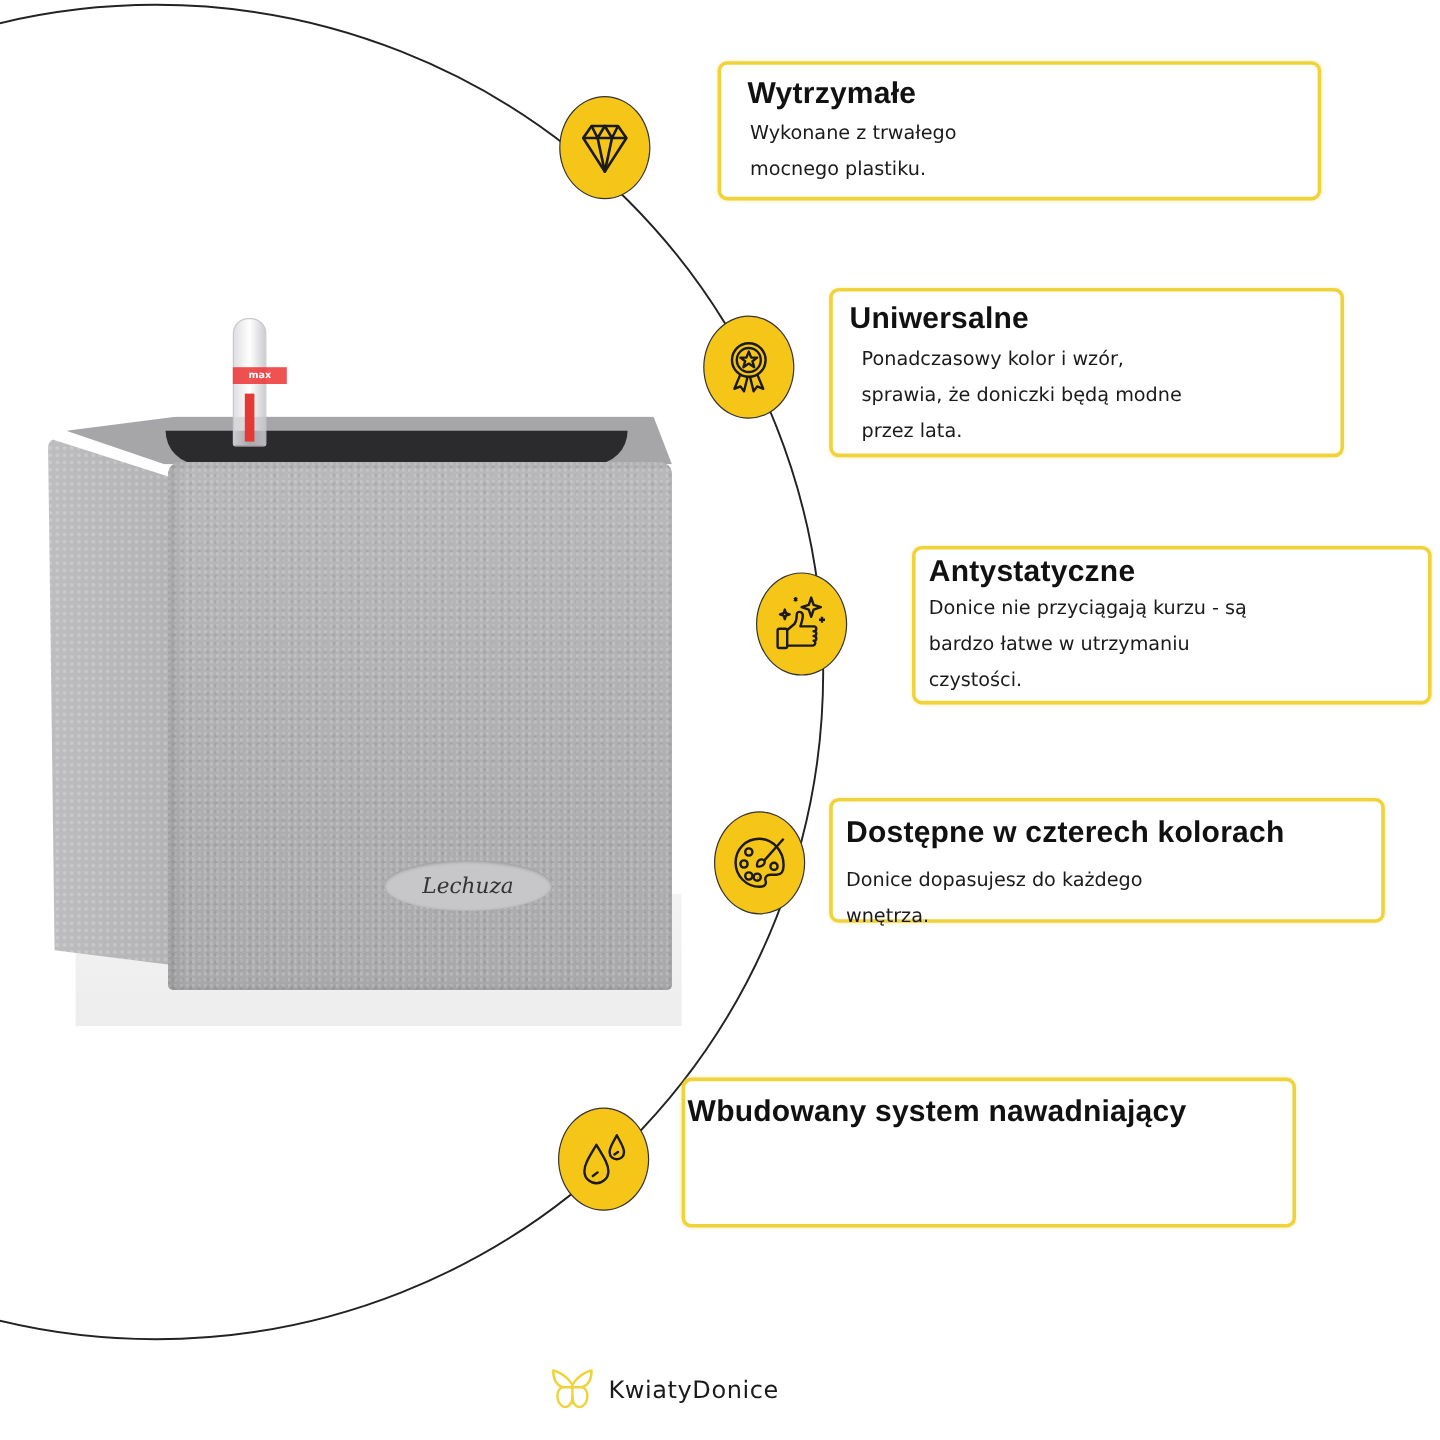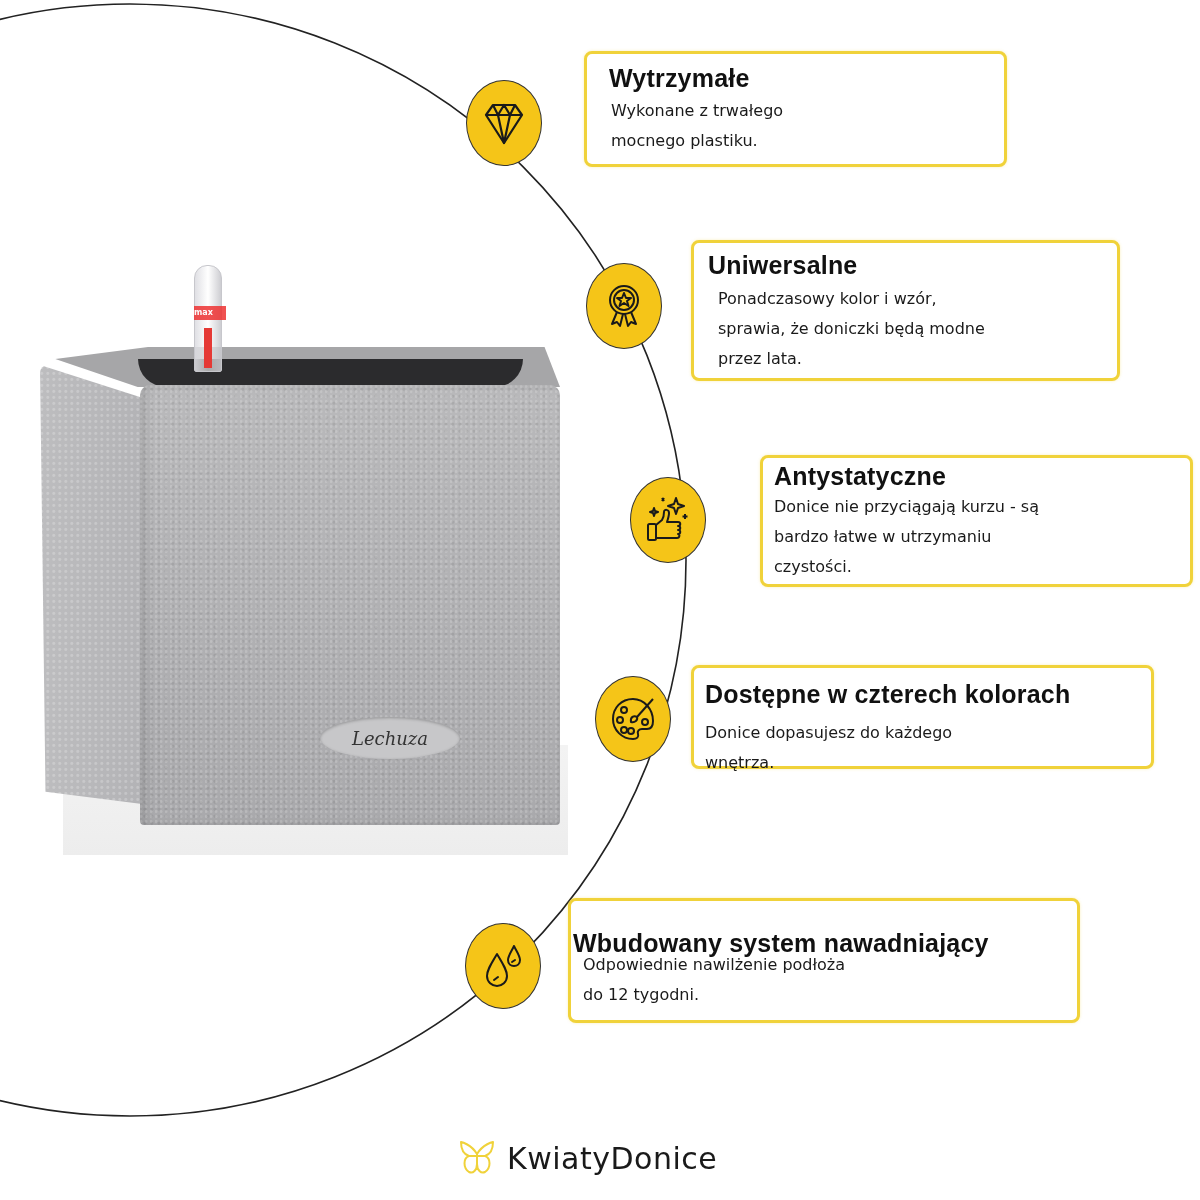--- a/index.html
+++ b/index.html
@@ -29,41 +29,41 @@
     background:#a6a6a8; clip-path: polygon(2% 30%, 20% 0, 97% 0, 100% 100%, 18% 100%); }
   .pot-inner { position:absolute; left:75px; top:104px; width:385px; height:28px;
     background:#2b2b2d; border-radius:0 0 30px 30px; }
   .logo-plate { position:absolute; left:257px; top:462px; width:140px; height:42px;
     border-radius:50%; background:#c7c7c9; box-shadow: inset 0 1px 3px rgba(0,0,0,.25);
     display:flex; align-items:center; justify-content:center;
     font-family:"DejaVu Serif", serif; font-style:italic; font-size:18px; color:#333;text-align:center; }
   .indicator { position:absolute; left:131px; top:10px; width:26px; height:105px;
     border-radius:13px 13px 2px 2px; background:linear-gradient(90deg,rgba(220,220,225,.9),rgba(255,255,255,.6),rgba(200,200,205,.9));
     border:1px solid #c7c7cc; }
-  .indicator .band { position:absolute; left:-1px; top:40px; width:32px; height:14px; background:#e33; opacity:.85;
-    font-size:8px; color:#fff; line-height:14px; font-weight:bold; }
+  .indicator .band { position:absolute; left:-1px; top:40px; width:45px; height:14px; background:#e33; opacity:.85;
+    font-size:8px; color:#fff; text-align:center; line-height:14px; font-weight:bold; }
   .indicator .float { position:absolute; left:9px; top:62px; width:8px; height:40px; background:#e53935; }
 
   
   .icon-circle { position:absolute; width:76px; height:86px; border-radius:50%;
     background:#f5c518; border:1.5px solid #333; box-sizing:border-box;
     display:flex; align-items:center; justify-content:center; }
   .icon-circle svg { width:52px; height:52px; }
 
   
   .card { position:absolute; background:#fff; border:3px solid #f0d23a; border-radius:8px;
     box-sizing:border-box; box-shadow:0 0 3px rgba(240,210,58,.35); }
   .card-title { position:absolute; font-family:"Liberation Sans", sans-serif; font-weight:bold;
     font-size:25px; color:#111; white-space:nowrap; letter-spacing:.2px; }
   .card-body { position:absolute; font-family:"DejaVu Sans", sans-serif; font-size:16px; line-height:30px;
     color:#1a1a1a; white-space:pre-line; }
 
   
   .brand { position:absolute; left:457px; top:1140px; display:flex; align-items:center; gap:10px; }
-  .brand-text { font-family:"DejaVu Sans", sans-serif; font-size:30px; color:#1a1a1a; letter-spacing:.5px; }
+  .brand-text { font-family:"DejaVu Sans", sans-serif; font-size:20px; color:#1a1a1a; letter-spacing:.5px; }
 </style>
 </head>
 <body>
 
 <svg id="arc" viewBox="0 0 1200 1200">
   <circle cx="130" cy="560" r="556" fill="none" stroke="#222" stroke-width="1.6"></circle>
 </svg>
 
 <div class="photo">
   <div class="photo-floor"></div>
@@ -81,21 +81,21 @@
 </div>
 
 <div class="icon-circle" style="left:466px;top:80px;">
   <svg viewBox="0 0 52 52" fill="none" stroke="#1a1a1a" stroke-width="2.2" stroke-linejoin="round">
     <path d="M8 18 L15 8 H37 L44 18 L26 46 Z"></path>
     <path d="M8 18 H44"></path>
     <path d="M15 8 L20 18 L26 8 L32 18 L37 8"></path>
     <path d="M20 18 L26 46 L32 18"></path>
   </svg>
 </div>
-<div class="card" style="left:584px;top:51px;width:423px;height:116px;">
+<div class="card" style="left:598px;top:51px;width:503px;height:116px;">
   <div class="card-title" style="left:22px;top:10px;">Wytrzymałe</div>
   <div class="card-body" style="left:24px;top:42px;">Wykonane z trwałego
 mocnego plastiku.</div>
 </div>
 
 <div class="icon-circle" style="left:586px;top:263px;">
   <svg viewBox="0 0 52 52" fill="none" stroke="#1a1a1a" stroke-width="2" stroke-linejoin="round">
     <circle cx="26" cy="20" r="14"></circle>
     <circle cx="26" cy="20" r="10"></circle>
     <path d="M26 13 L28 18 H33 L29 21 L30.5 26 L26 23 L21.5 26 L23 21 L19 18 H24 Z"></path>
@@ -148,23 +148,21 @@
 
 <div class="icon-circle" style="left:465px;top:923px;">
   <svg viewBox="0 0 52 52" fill="none" stroke="#1a1a1a" stroke-width="2" stroke-linejoin="round" stroke-linecap="round">
     <path d="M20 14 C14 24 10 30 10 36 C10 42 15 46 20 46 C25 46 30 42 30 36 C30 30 26 24 20 14 Z"></path>
     <path d="M17 40 L21 37"></path>
     <path d="M37 6 C34 12 31 16 31 20 C31 24 34 26 37 26 C40 26 43 24 43 20 C43 16 40 12 37 6 Z"></path>
     <path d="M35 22 L38 20"></path>
   </svg>
 </div>
 <div class="card" style="left:568px;top:898px;width:512px;height:125px;">
-  <div class="card-title" style="left:2px;top:28px;text-align:right;">Wbudowany system nawadniający</div>
-  <div class="card-body" style="left:12px;top:49px;">Odpowiednie nawilżenie podłoża
-do 12 tygodni.</div>
+  <div class="card-title" style="left:2px;top:11px;text-align:right;">Wbudowany system nawadniający</div>
 </div>
 
 <div class="brand">
   <svg width="40" height="36" viewBox="0 0 40 36" fill="none" stroke="#f0d23a" stroke-width="2" stroke-linejoin="round">
     <path d="M20 14 C14 4 4 2 4 2 C4 8 6 14 12 16 C6 18 6 28 12 32 C16 34 20 30 20 24 C20 30 24 34 28 32 C34 28 34 18 28 16 C34 14 36 8 36 2 C36 2 26 4 20 14 Z"></path>
     <path d="M12 16 H28"></path>
     <path d="M20 14 V30"></path>
   </svg>
   <span class="brand-text">KwiatyDonice</span>
 </div>

